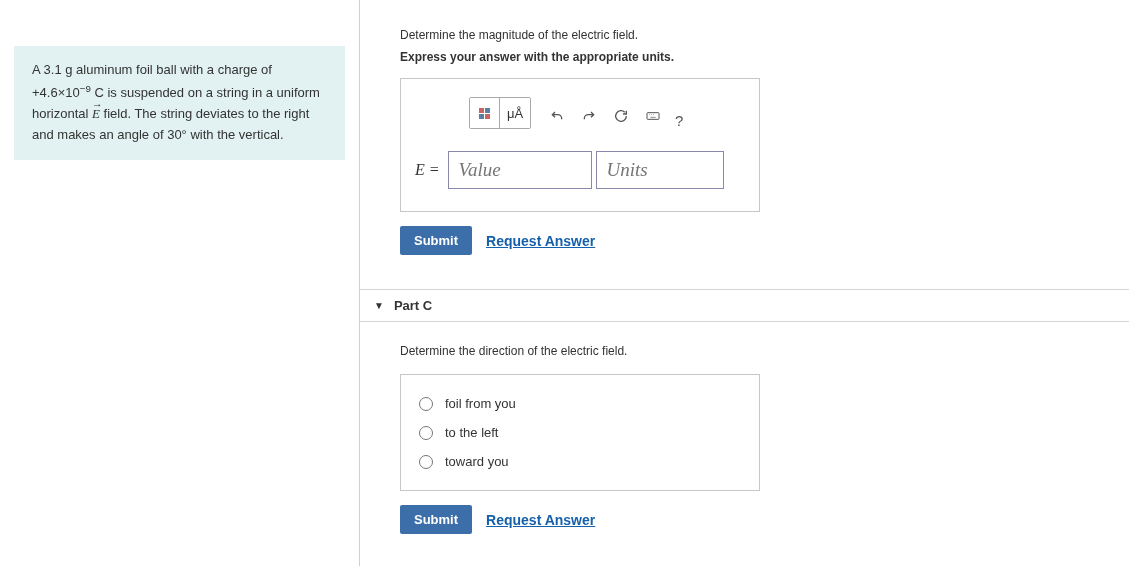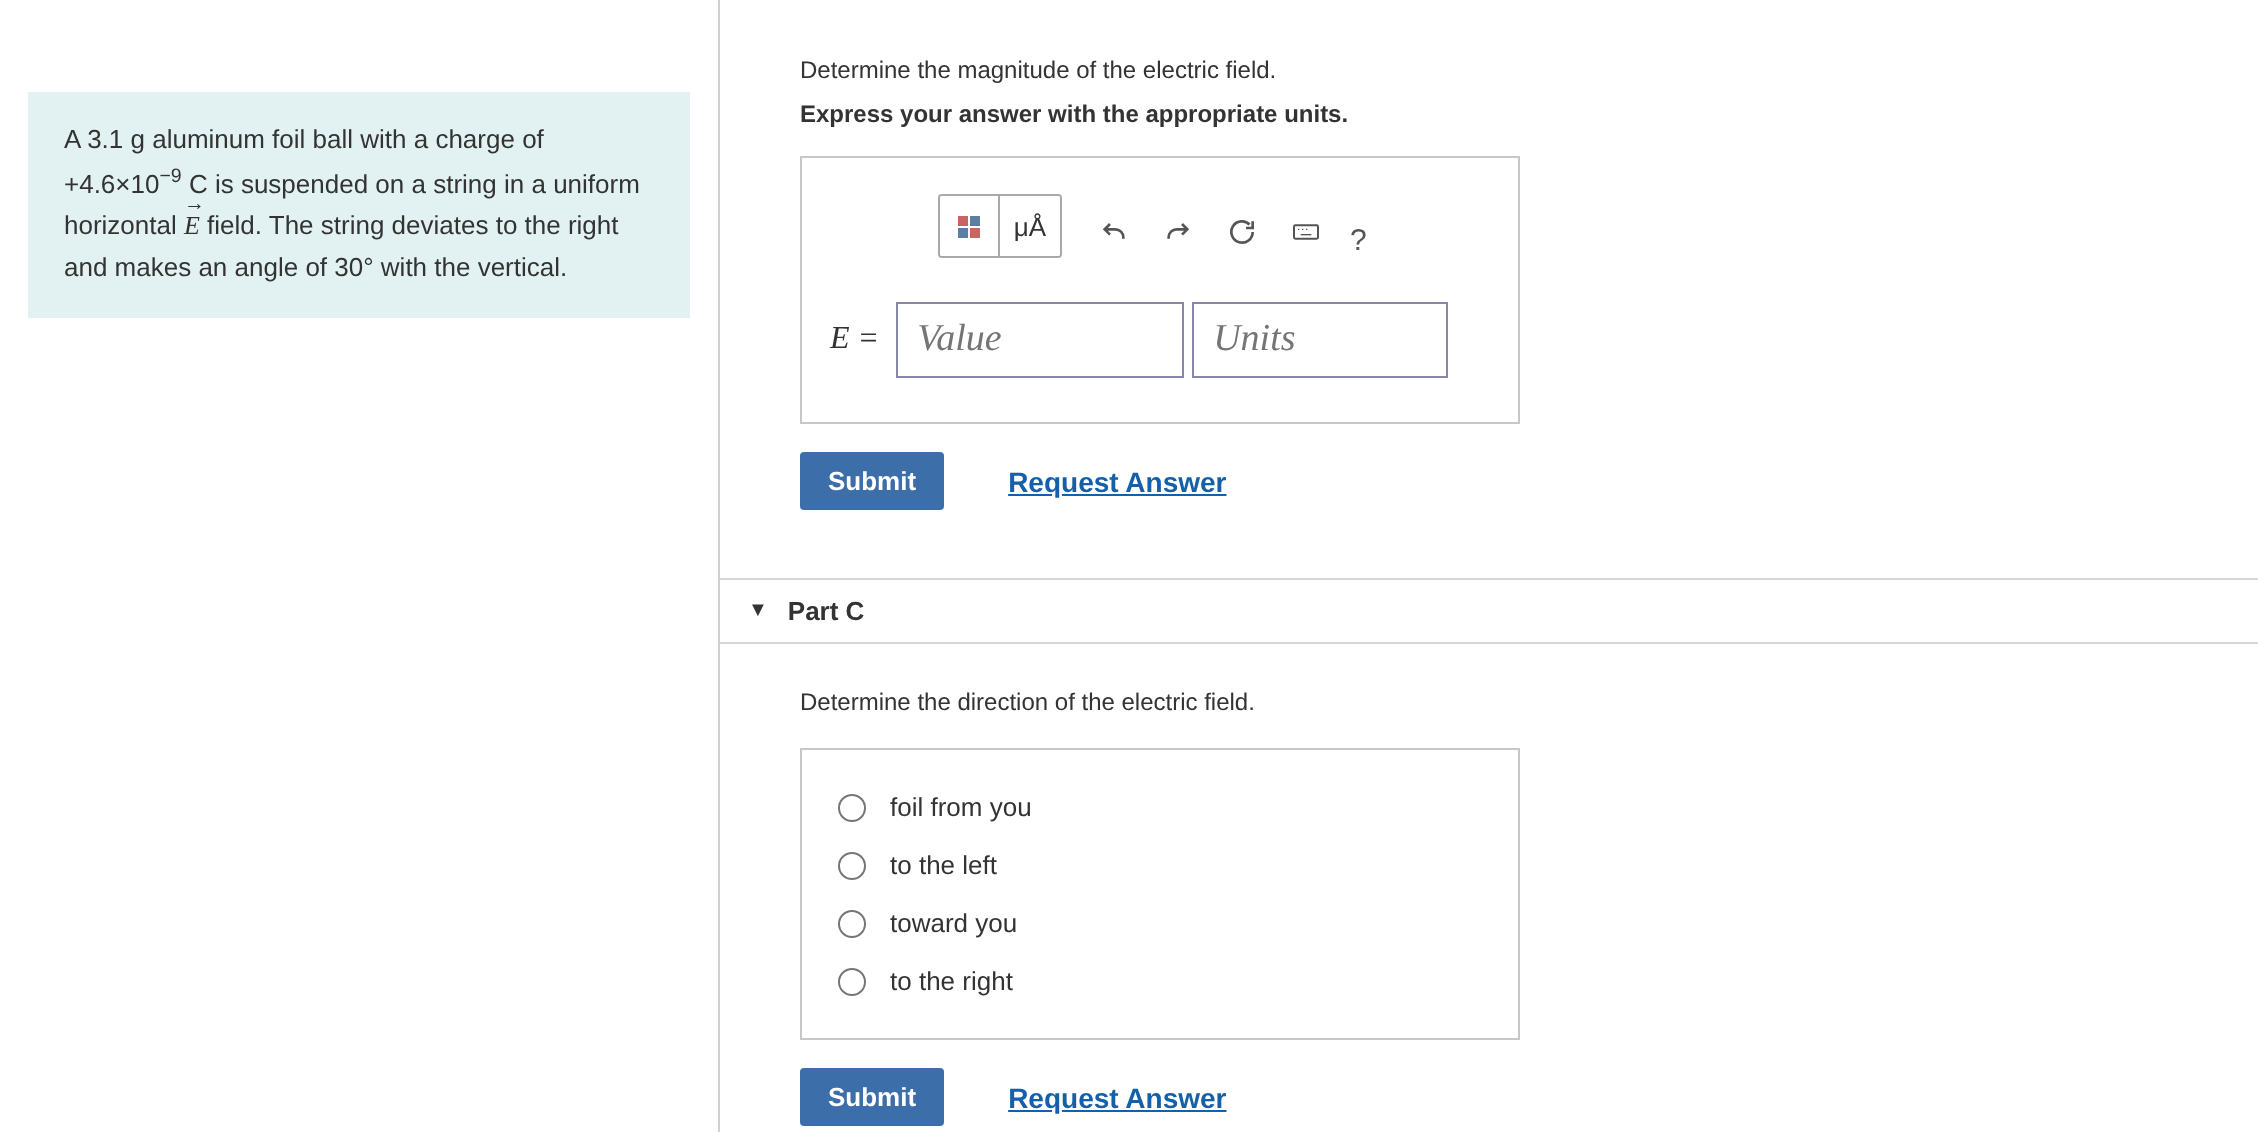--- a/index.html
+++ b/index.html
@@ -25,21 +25,21 @@
   .tool-plain { width: 26px; height: 26px; display: flex; align-items: center; justify-content: center; color: #555; margin: 0 3px; cursor: pointer; }
   .tool-plain svg { width: 16px; height: 16px; }
   .help-btn { font-size: 15px; color: #555; margin-left: 6px; cursor: pointer; }
 
   .input-row { display: flex; align-items: center; }
   .var-label { font-style: italic; font-family: "Times New Roman", serif; font-size: 16px; padding-right: 8px; }
   .val-input, .unit-input { height: 38px; border: 1px solid #88a; font-family: "Times New Roman", serif; font-size: 19px; font-style: italic; padding: 0 10px; color: #98a2b8; }
   .val-input { width: 144px; }
   .unit-input { width: 128px; margin-left: 4px; }
 
-  .actions { margin-top: 14px; display: flex; align-items: center; gap: 32px; }
+  .actions { margin-top: 14px; display: flex; align-items: center; gap: 14px; }
   .submit-btn { background: #3c6faa; color: #fff; border: none; padding: 7px 14px; font-weight: bold; font-size: 13px; cursor: pointer; border-radius: 2px; }
   .req-link { color: #1460aa; font-weight: bold; font-size: 14px; text-decoration: underline; cursor: pointer; }
 
   .part-header { display: flex; align-items: center; padding: 8px 14px; border-top: 1px solid #d6d6d6; border-bottom: 1px solid #d6d6d6; margin-top: 34px; background: #fff; cursor: pointer; }
   .part-header .caret { margin-right: 10px; font-size: 10px; color: #333; }
   .part-title { font-weight: bold; font-size: 13px; }
 
   .radio-box { border: 1px solid #c7c7c7; width: 360px; margin-top: 16px; padding: 14px 18px; }
   .radio-row { display: flex; align-items: center; padding: 7px 0; font-size: 13px; color: #333; }
   .radio-row input { margin-right: 12px; width: 14px; height: 14px; }
@@ -133,24 +133,20 @@
           <span>foil from you</span>
         </label>
         <label class="radio-row">
           <input type="radio" name="dir" style="">
           <span>to the left</span>
         </label>
         <label class="radio-row">
           <input type="radio" name="dir" style="">
           <span>toward you</span>
         </label>
-        <label class="radio-row">
-          <input type="radio" name="dir" style="">
-          <span>to the right</span>
-        </label>
       </div>
       <div class="actions">
         <button class="submit-btn">Submit</button>
         <a class="req-link">Request Answer</a>
       </div>
     </div>
   </div>
 </div>
 
 </body></html>

